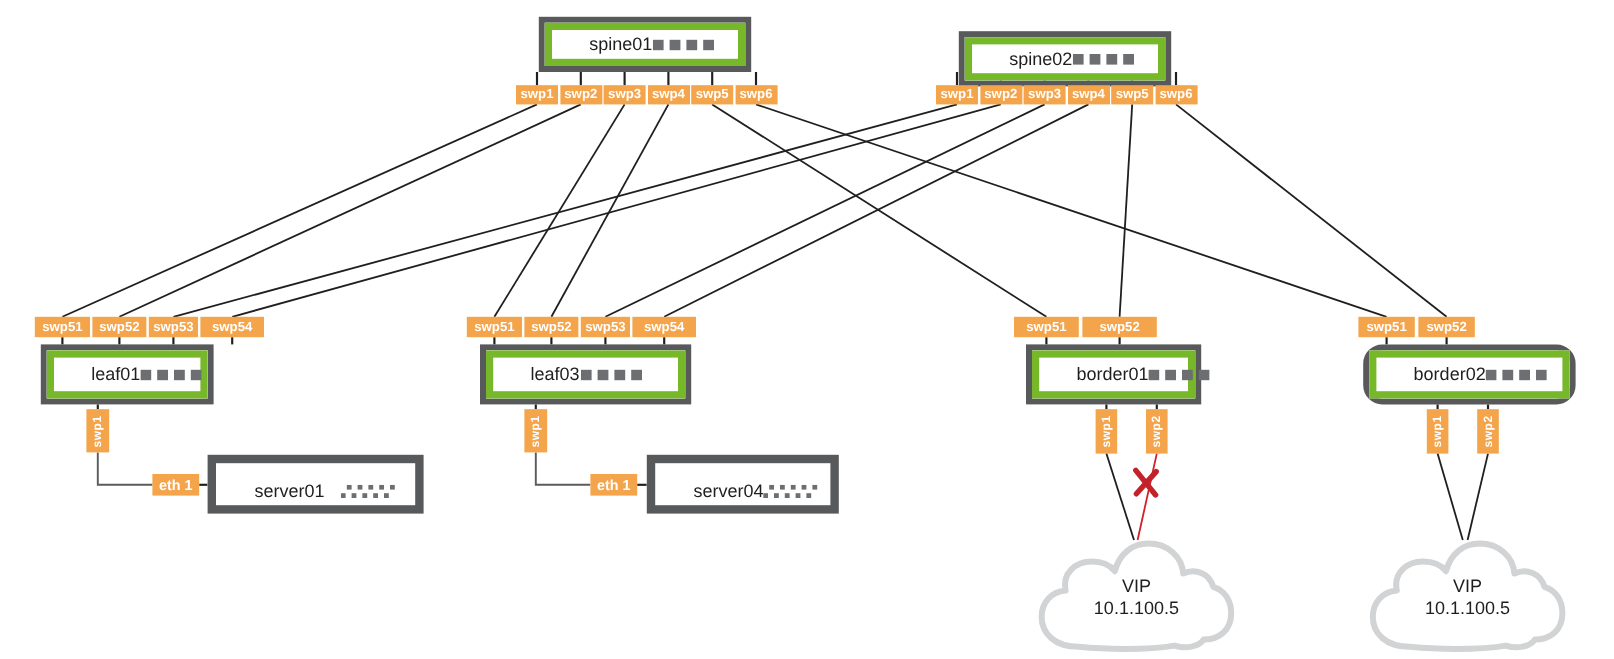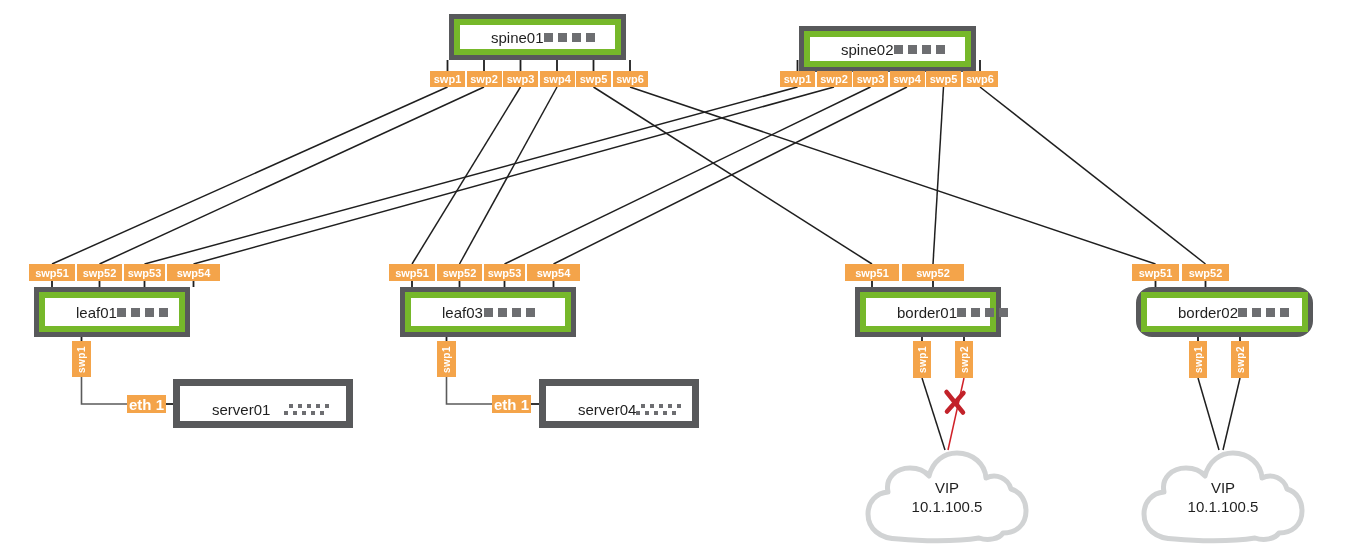--- a/index.html
+++ b/index.html
@@ -10,21 +10,21 @@
   .node.server{border-width:7px;}
   .sw-green{height:100%;box-sizing:border-box;border:6px solid var(--green,#76B82A);background:#fff;padding:2px 18px;}
   .sw-face,.sv-face{height:100%;box-sizing:border-box;display:flex;align-items:center;justify-content:space-between;}
   .sw-face{padding:0 12px 0 13px;}
   .sv-face{padding:12px 16px 0 20px;margin-left:12px;}
   .node-label{font-size:15px;color:var(--ink,#1F1F1F);white-space:nowrap;}
   .vents,.dots{flex:0 0 auto;display:block;}
   .port{position:absolute;box-sizing:border-box;background:var(--orange,#F4A44A);color:#fff;display:flex;align-items:center;justify-content:center;font-weight:bold;font-size:11px;z-index:3;}
   .port span{white-space:nowrap;}
   .vport span{transform:rotate(-90deg);font-size:10px;letter-spacing:.5px;}
-  .eth span{font-size:15px;}
+  .eth span{font-size:12px;}
 </style>
 </head>
 <body>
 
 <div id="canvas">
   <svg id="wires" width="1345" height="549" viewBox="0 0 1345 549">
       <line x1="447.5" y1="60" x2="447.5" y2="71" stroke="#1F1F1F" stroke-width="1.8"></line>
       <line x1="484" y1="60" x2="484" y2="71" stroke="#1F1F1F" stroke-width="1.8"></line>
       <line x1="520.5" y1="60" x2="520.5" y2="71" stroke="#1F1F1F" stroke-width="1.8"></line>
       <line x1="557" y1="60" x2="557" y2="71" stroke="#1F1F1F" stroke-width="1.8"></line>
@@ -108,21 +108,21 @@
           <span class="node-label">spine02</span>
           <svg class="vents" width="51" height="9" viewBox="0 0 51 9">
             <rect x="0" y="0" width="9" height="9" fill="#6D6E71"></rect>
             <rect x="14" y="0" width="9" height="9" fill="#6D6E71"></rect>
             <rect x="28" y="0" width="9" height="9" fill="#6D6E71"></rect>
             <rect x="42" y="0" width="9" height="9" fill="#6D6E71"></rect>
           </svg>
         </div>
       </div>
     </div>
-    <div class="node switch" style="left: 34px; top: 287px; width: 156px; height: 50px;">
+    <div class="node switch" style="left: 34px; top: 287px; width: 144px; height: 50px;">
       <div class="sw-green">
         <div class="sw-face">
           <span class="node-label">leaf01</span>
           <svg class="vents" width="51" height="9" viewBox="0 0 51 9">
             <rect x="0" y="0" width="9" height="9" fill="#6D6E71"></rect>
             <rect x="14" y="0" width="9" height="9" fill="#6D6E71"></rect>
             <rect x="28" y="0" width="9" height="9" fill="#6D6E71"></rect>
             <rect x="42" y="0" width="9" height="9" fill="#6D6E71"></rect>
           </svg>
         </div>

